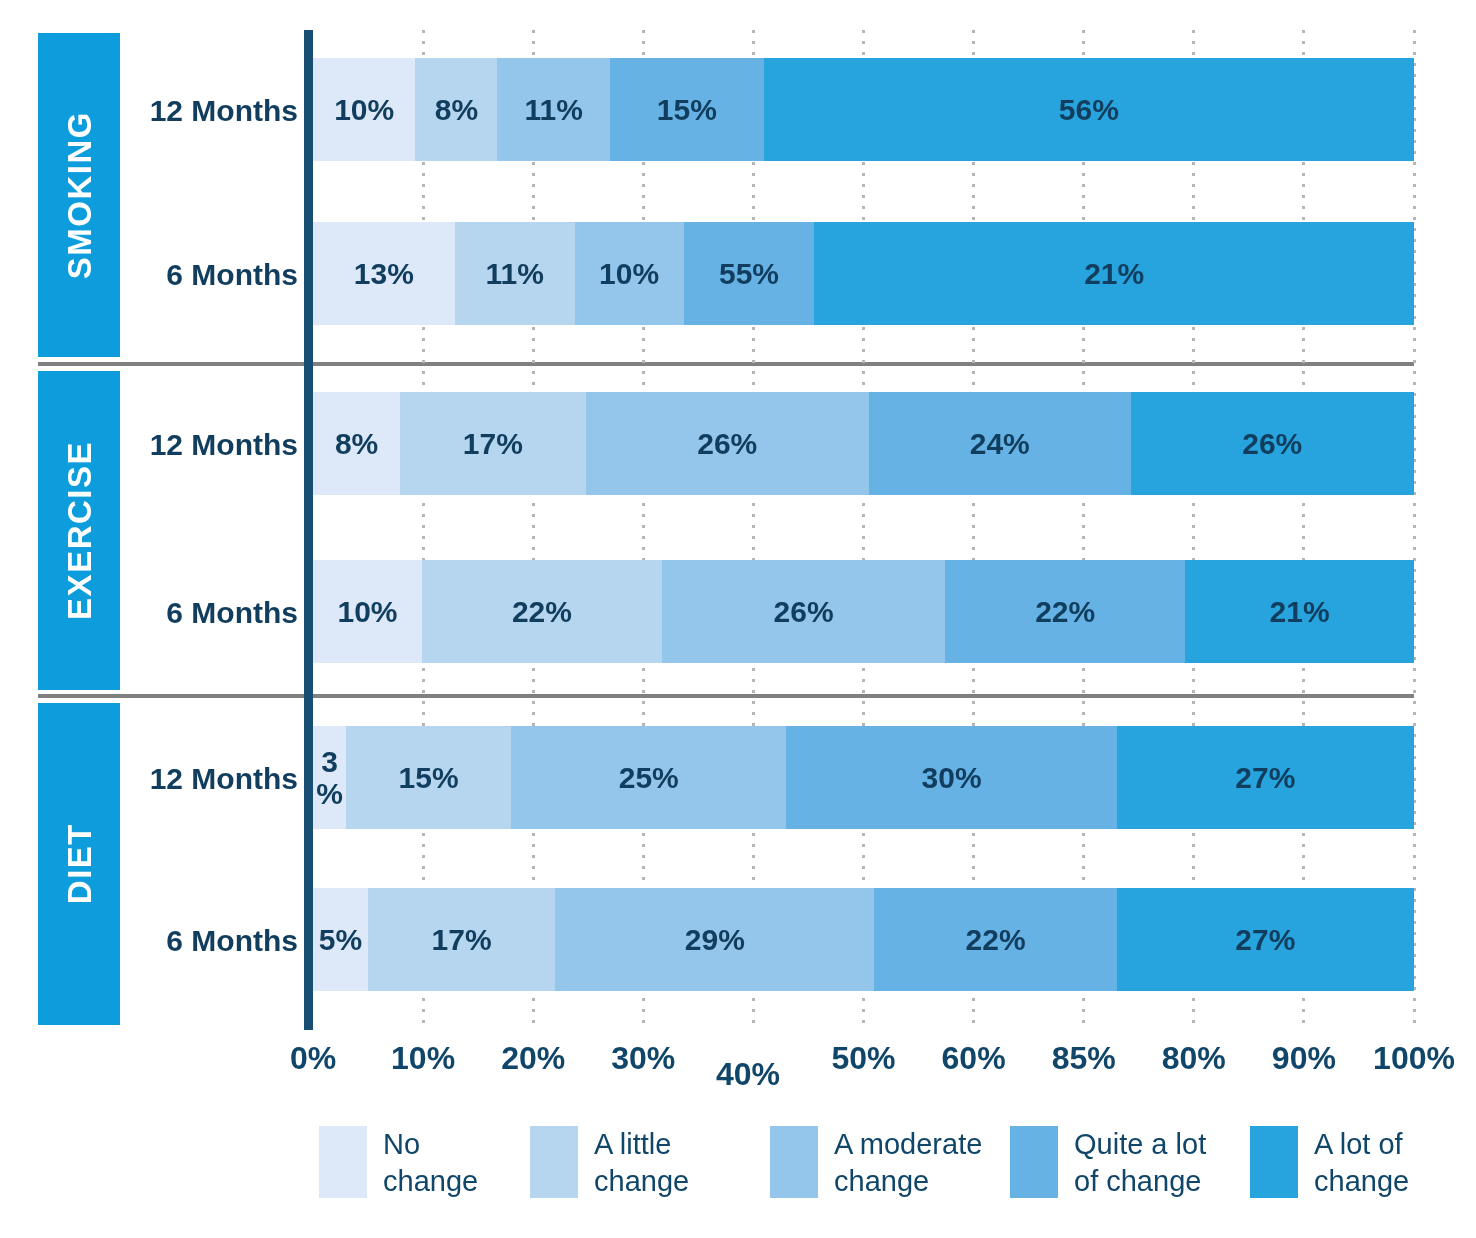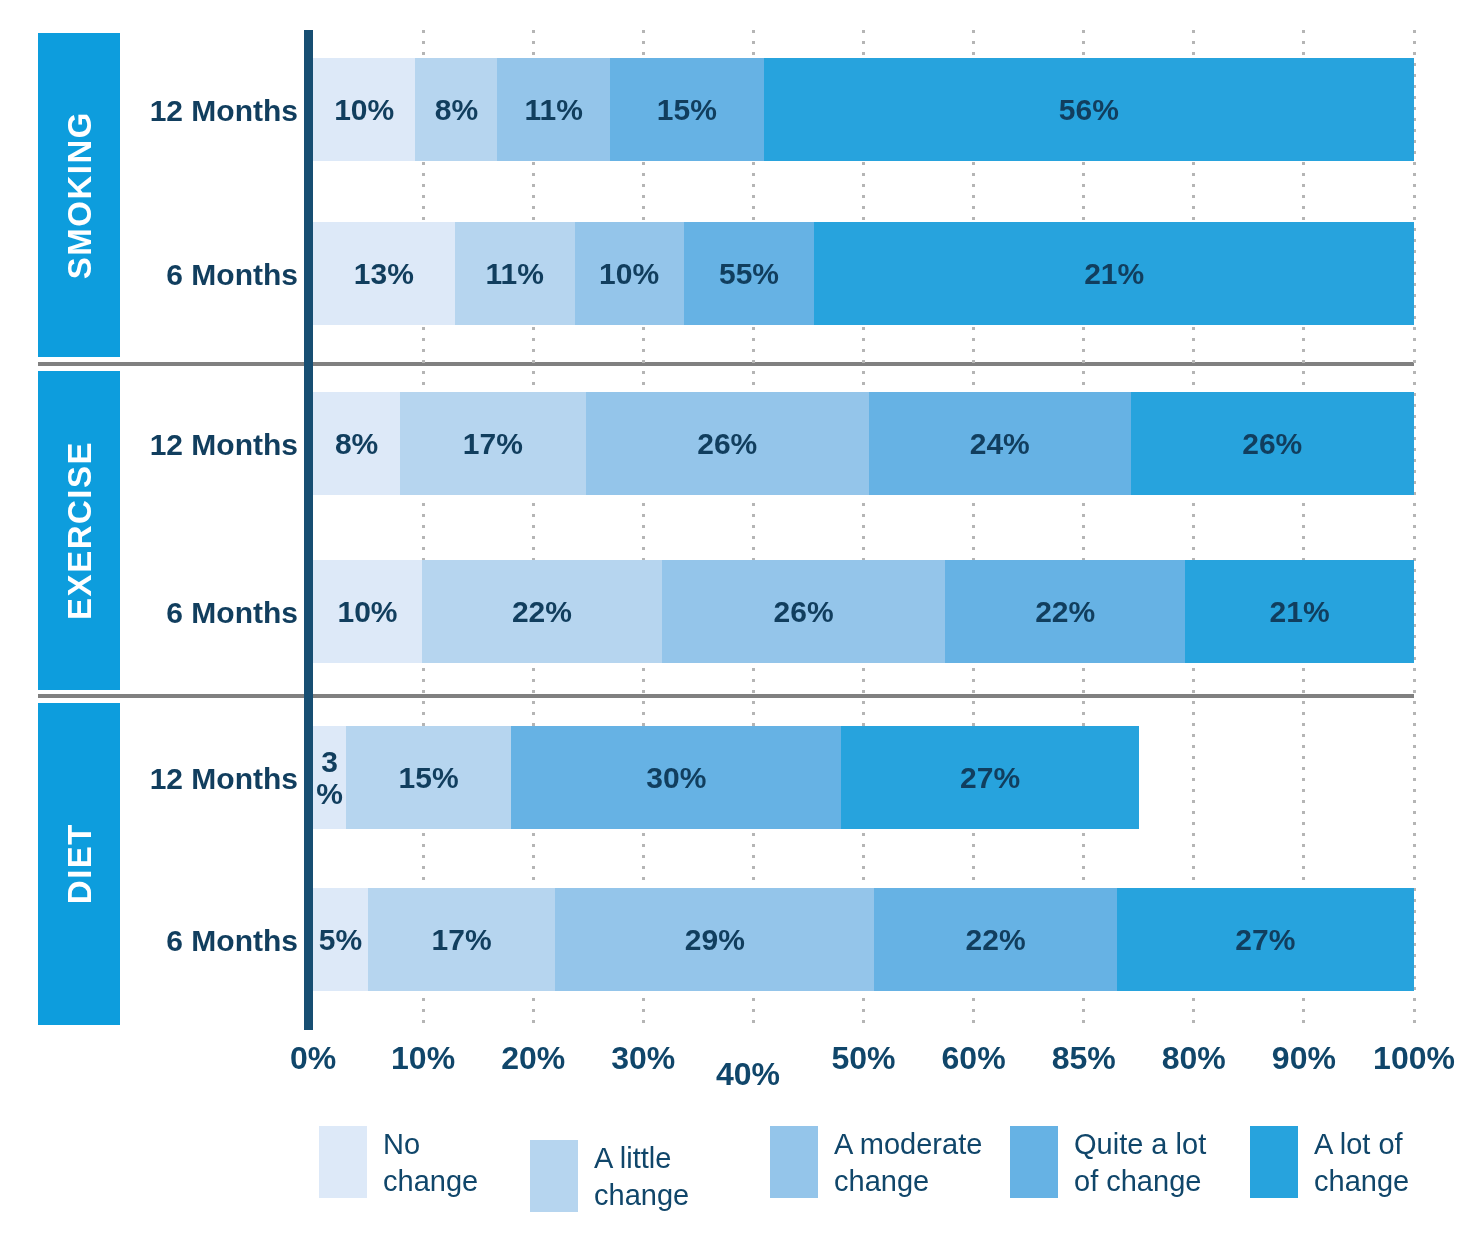--- a/index.html
+++ b/index.html
@@ -232,20 +232,23 @@
         </div>
       </div>
       <div class="bar" style="top: 696px; width: 1101px;">
         <div class="seg wrap" style="width: 33.03px; background: rgb(221, 233, 248);">
           <span style="white-space: pre-line;">3
 %</span>
         </div>
         <div class="seg" style="width: 165.15px; background: rgb(182, 213, 239);">
           <span style="white-space: pre-line;">15%</span>
         </div>
+        <div class="seg" style="width: 275.25px; background: rgb(148, 197, 234);">
+          <span style="white-space: pre-line;">25%</span>
+        </div>
         <div class="seg" style="width: 330.3px; background: rgb(102, 178, 228);">
           <span style="white-space: pre-line;">30%</span>
         </div>
         <div class="seg" style="width: 297.27px; background: rgb(39, 163, 221);">
           <span style="white-space: pre-line;">27%</span>
         </div>
       </div>
       <div class="bar" style="top: 858px; width: 1101px;">
         <div class="seg" style="width: 55.05px; background: rgb(221, 233, 248);">
           <span style="white-space: pre-line;">5%</span>
@@ -278,21 +281,21 @@
       <div class="xtick" style="left: 1303.9px;">90%</div>
       <div class="xtick" style="left: 1414px;">100%</div>
     </div>
 
   <div id="legend">
       <div class="legend-item" style="left: 290px; padding-left: 29px;">
         <div class="legend-swatch" style="background: rgb(221, 233, 248);"></div>
         <div class="legend-text">No
 change</div>
       </div>
-      <div class="legend-item" style="left: 530px; margin-top: 14px;">
+      <div class="legend-item" style="left: 530px;">
         <div class="legend-swatch" style="background: rgb(182, 213, 239);"></div>
         <div class="legend-text">A little
 change</div>
       </div>
       <div class="legend-item" style="left: 770px; justify-content: center;">
         <div class="legend-swatch" style="background: rgb(148, 197, 234);"></div>
         <div class="legend-text">A moderate
 change</div>
       </div>
       <div class="legend-item" style="left: 1010px;">

